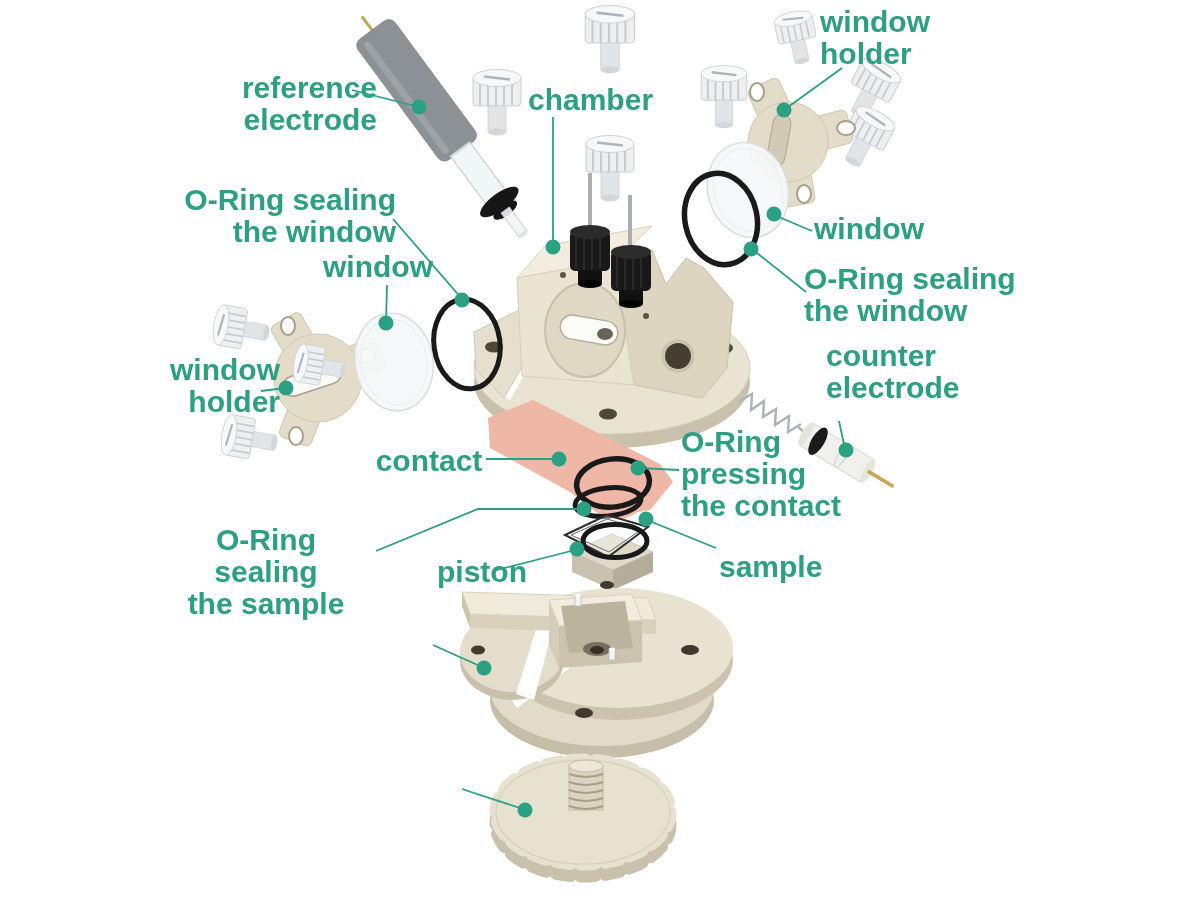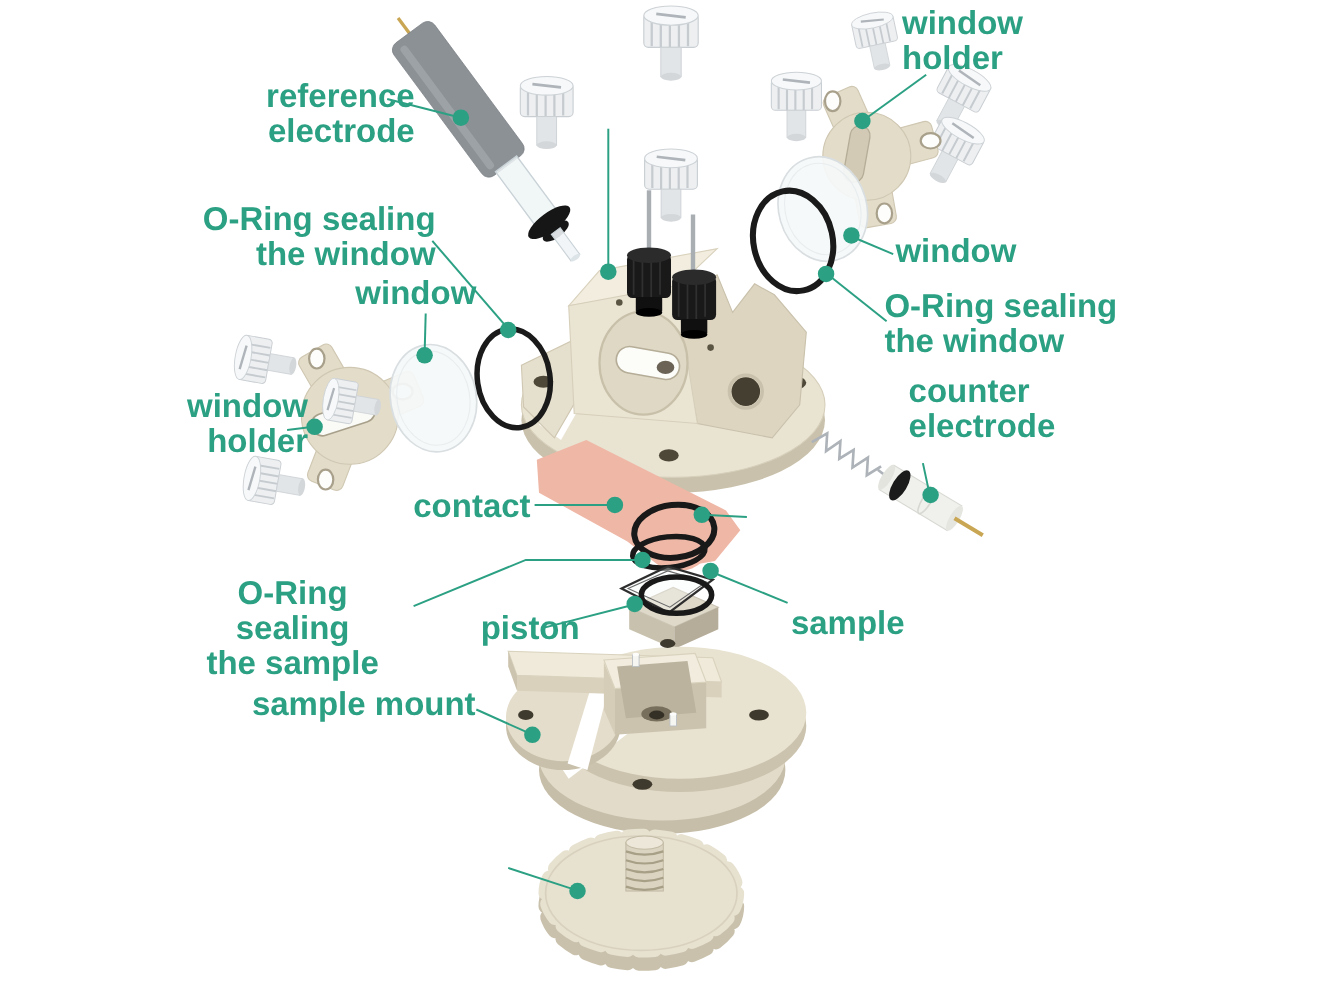--- a/index.html
+++ b/index.html
@@ -222,31 +222,34 @@
     <circle cx="646" cy="519" r="7.5"></circle>
     <circle cx="584" cy="509" r="7.5"></circle>
     <circle cx="577" cy="549" r="7.5"></circle>
     <circle cx="484" cy="668" r="7.5"></circle>
     <circle cx="525" cy="810" r="7.5"></circle>
   </g>
 </svg>
 
   <div class="lbl tc" style="left:192px;top:72px;width:185px;">reference
 electrode</div>
+  <div class="lbl tl" style="left:528px;top:84px;width:140px;">chamber</div>
   <div class="lbl tl" style="left:820px;top:6px;width:130px;">window
 holder</div>
   <div class="lbl tl" style="left:814px;top:213px;width:130px;">window</div>
   <div class="lbl tl" style="left:804px;top:263px;width:225px;">O-Ring sealing
 the window</div>
   <div class="lbl tc" style="left:181px;top:184px;width:215px;">O-Ring sealing
 the window</div>
   <div class="lbl tc" style="left:293px;top:251px;width:140px;">window</div>
   <div class="lbl tc" style="left:135px;top:354px;width:145px;">window
 holder</div>
   <div class="lbl tl" style="left:826px;top:340px;width:175px;">counter
 electrode</div>
   <div class="lbl tr" style="left:374px;top:445px;width:110px;">contact</div>
+  <div class="lbl tl" style="left:681px;top:426px;width:185px;">O-Ring
+pressing
+the contact</div>
   <div class="lbl tl" style="left:719px;top:537px;width:110px;margin-top:14px;">sample</div>
   <div class="lbl tr" style="left:162px;top:524px;width:208px;">O-Ring sealing
 the sample</div>
   <div class="lbl tl" style="left:399px;top:556px;width:100px;margin-left:38px;">piston</div>
-  <div class="lbl tl" style="left:229px;top:625px;width:210px;">sample mount</div>
 </div>
 
 </body></html>

